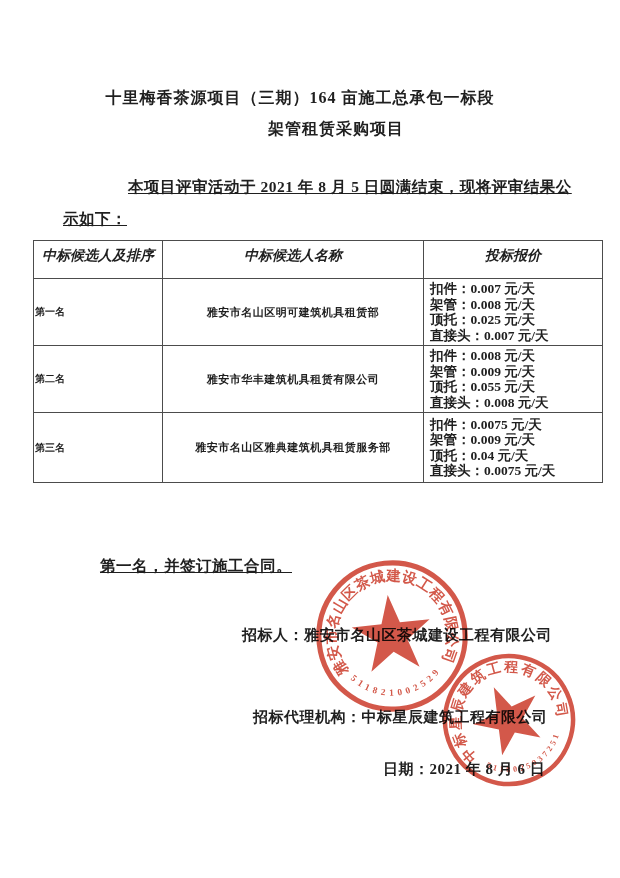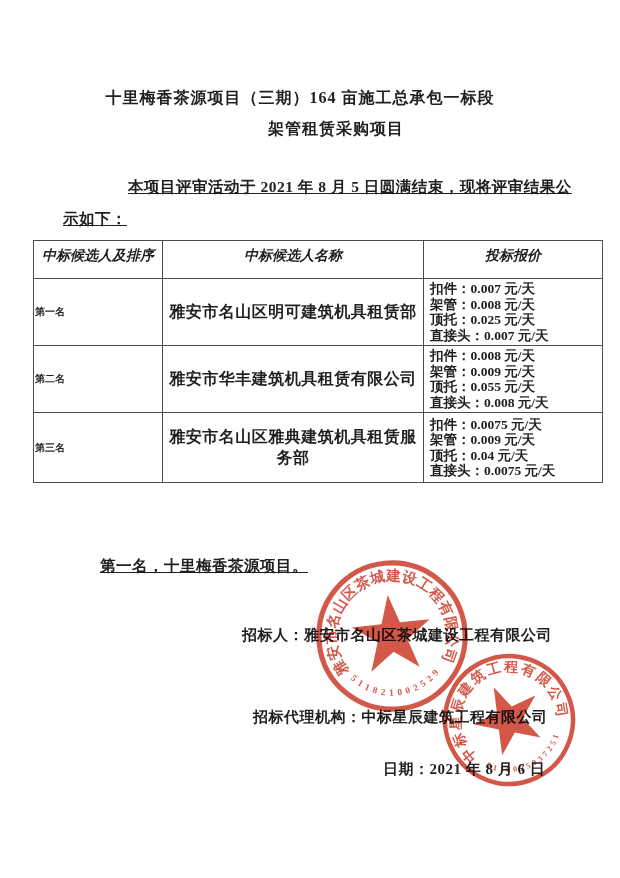--- a/index.html
+++ b/index.html
@@ -16,21 +16,21 @@
     position:absolute;left:33px;top:240px;width:569px;
     border-collapse:collapse;table-layout:fixed;
   }
   .doc-table td{
     border:1px solid #4c4c4c;
     font-weight:600;
     overflow:hidden;
   }
   .doc-table td.hd{font-size:14px;text-align:center;vertical-align:top;padding-top:6px;font-style:italic;}
   .doc-table td.rank{font-size:10px;text-align:left;vertical-align:middle;}
-  .doc-table td.name{font-size:16px;text-align:center;vertical-align:middle;letter-spacing:0.5px;border-radius:21px;}
+  .doc-table td.name{font-size:11px;text-align:center;vertical-align:middle;letter-spacing:0.5px;border-radius:21px;}
   .doc-table td.prices{font-size:13.5px;vertical-align:middle;padding:2px 4px 2px 6px;}
   .doc-table td.prices div{line-height:15.5px;}
   .sig{font-size:15px;font-weight:600;letter-spacing:0.5px;}
   .seal{position:absolute;mix-blend-mode:multiply;opacity:0.92;}
   .seal svg{display:block;}
 </style>
 </head>
 <body>
 
 <div class="page">
@@ -79,21 +79,21 @@
       <td class="prices">
         <div>扣件：0.0075 元/天</div>
         <div>架管：0.009 元/天</div>
         <div>顶托：0.04 元/天</div>
         <div>直接头：0.0075 元/天</div>
       </td>
     </tr>
   </tbody>
     </table>
 
-  <div class="abs body-line" style="left:100px;top:556px;">第一名，十里梅香茶源项目。</div>
+  <div class="abs body-line" style="left:100px;top:556px;">第一名，并签订施工合同。</div>
 
   <div class="abs sig" style="left:242px;top:626px;">招标人：雅安市名山区茶城建设工程有限公司</div>
   <div class="abs sig" style="left:253px;top:708px;">招标代理机构：中标星辰建筑工程有限公司</div>
   <div class="abs sig" style="left:383px;top:760px;">日期：2021 年 8 月 6 日</div>
 
   <div class="seal" style="left:289px;top:533px;width:206px;height:206px;transform:rotate(-6deg);">
     <svg width="206" height="206" viewBox="0 0 200 200">
       <defs>
         <path id="s1top" d="M 55.8 131 A 54 54 0 1 1 144.2 131" fill="none"></path>
         <path id="s1bot" d="M 45.5 119.8 A 58 58 0 0 0 154.5 119.8" fill="none"></path>

